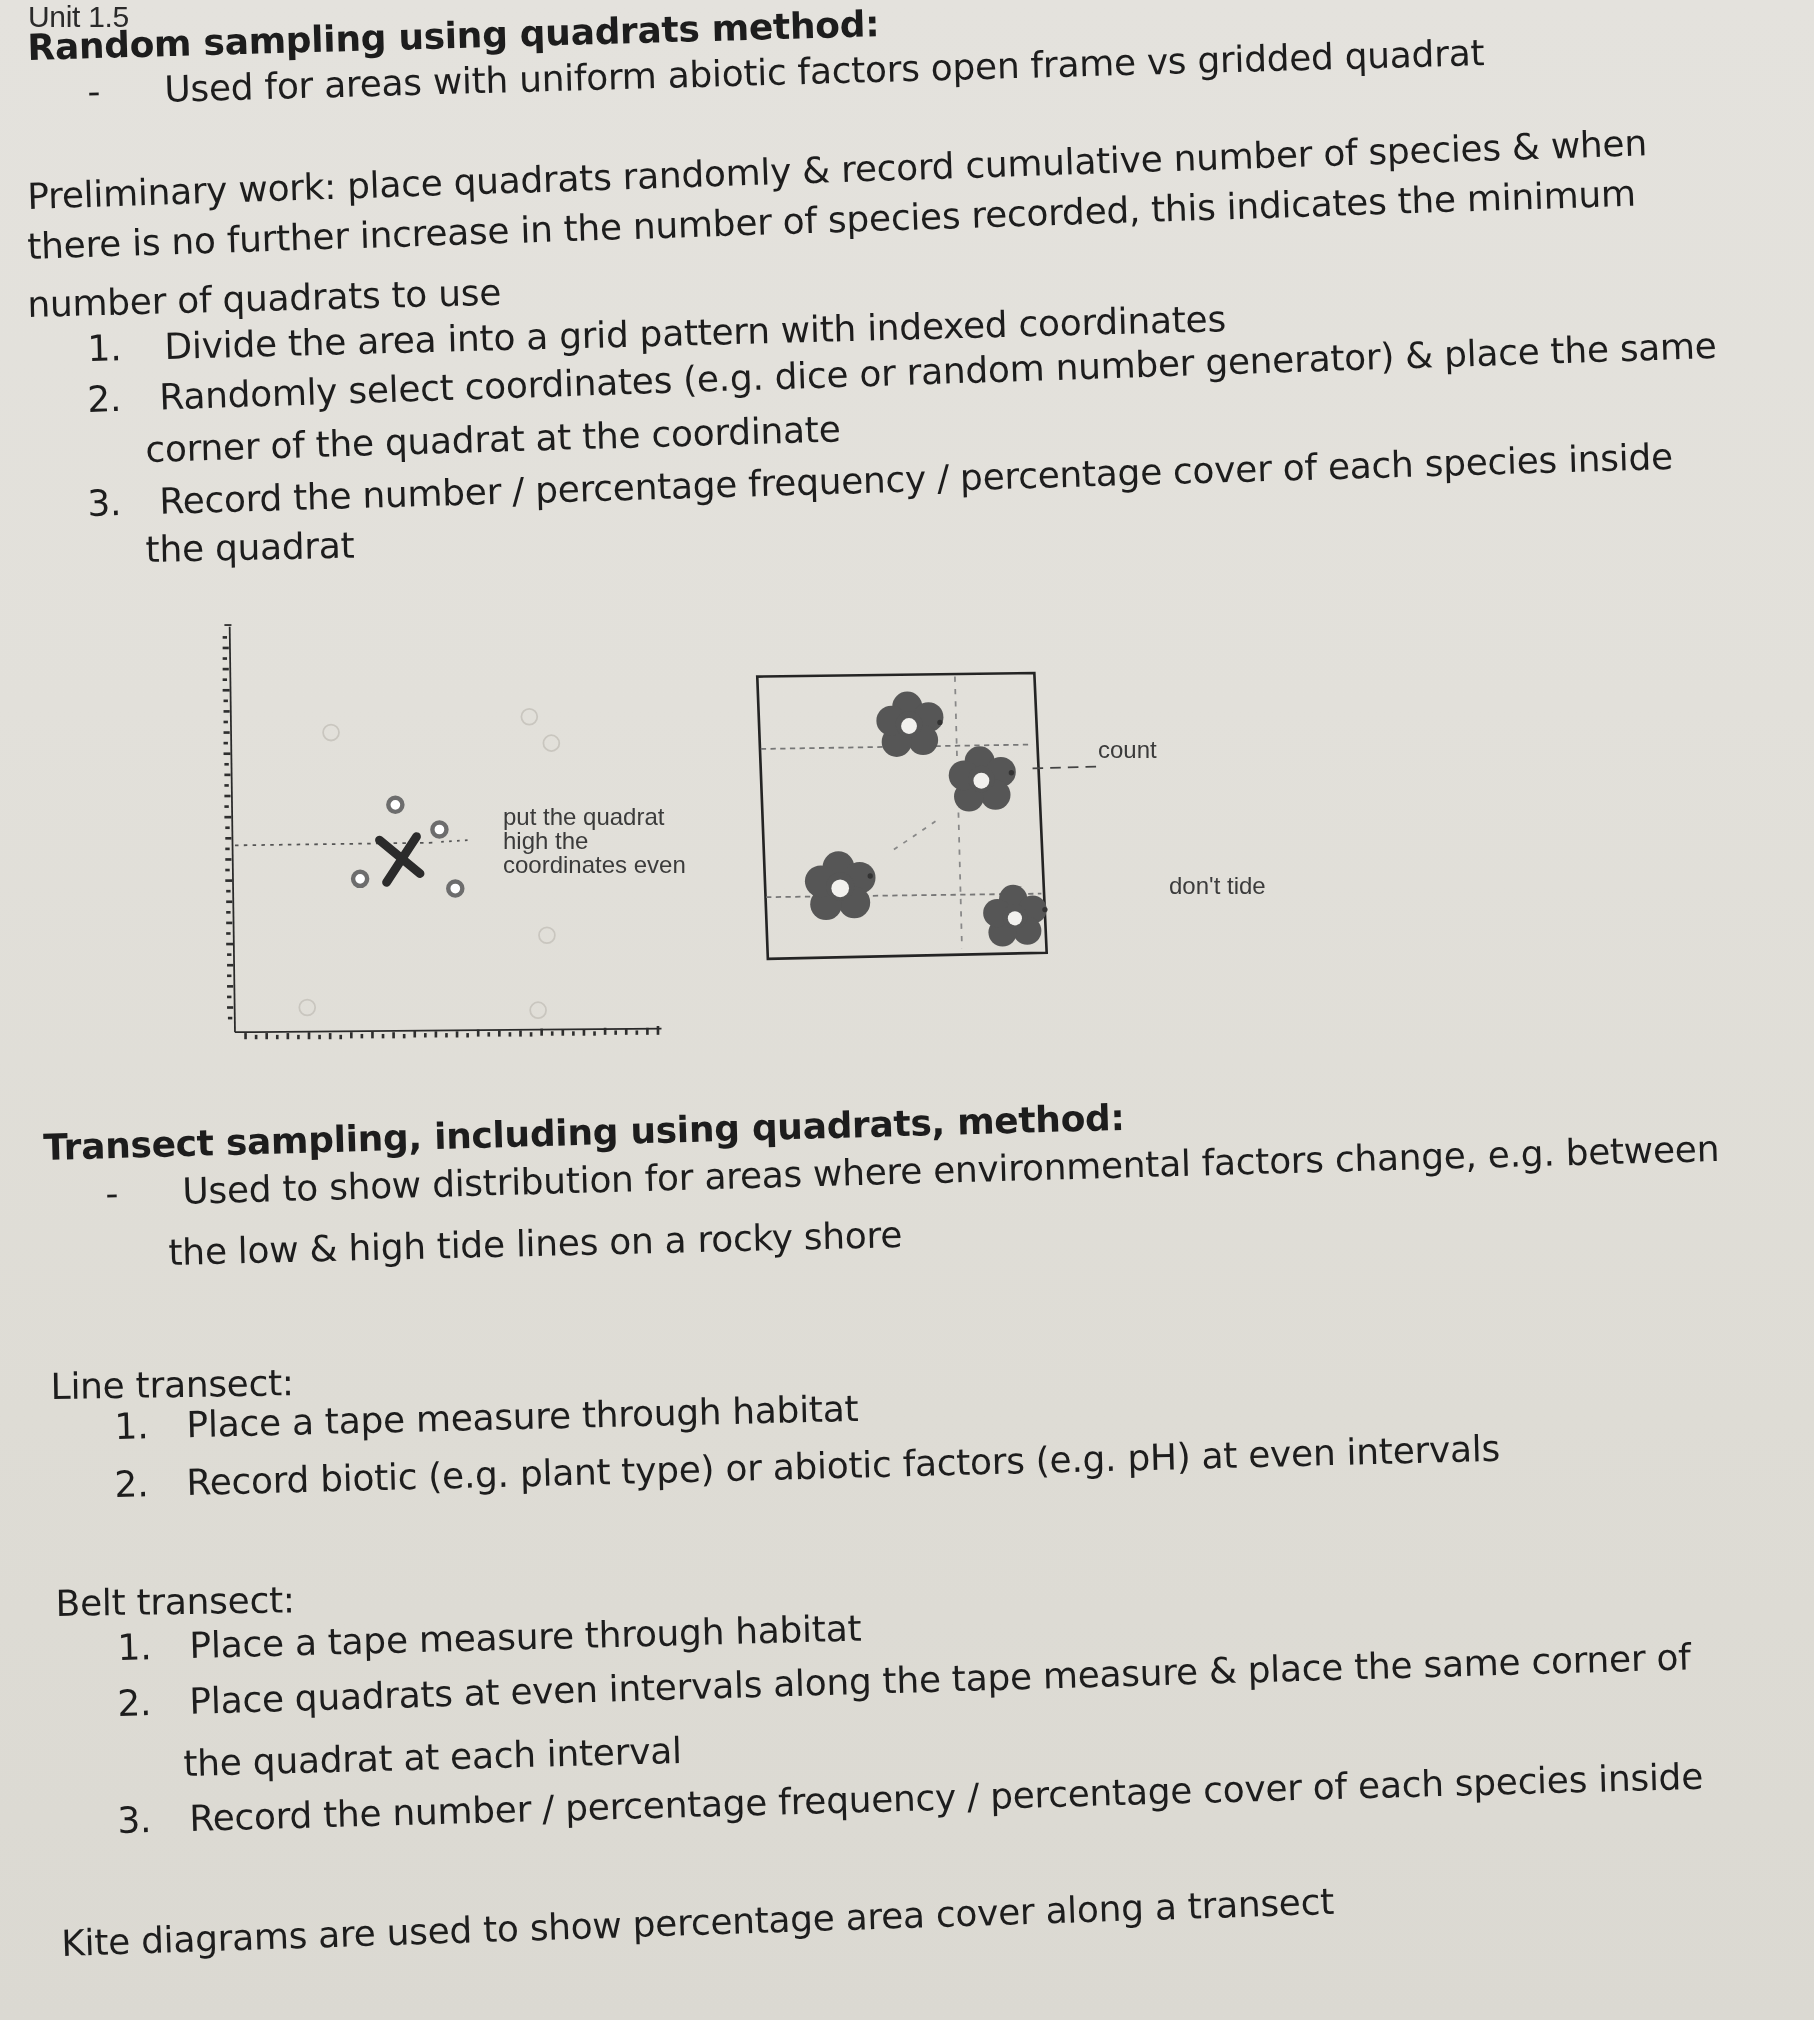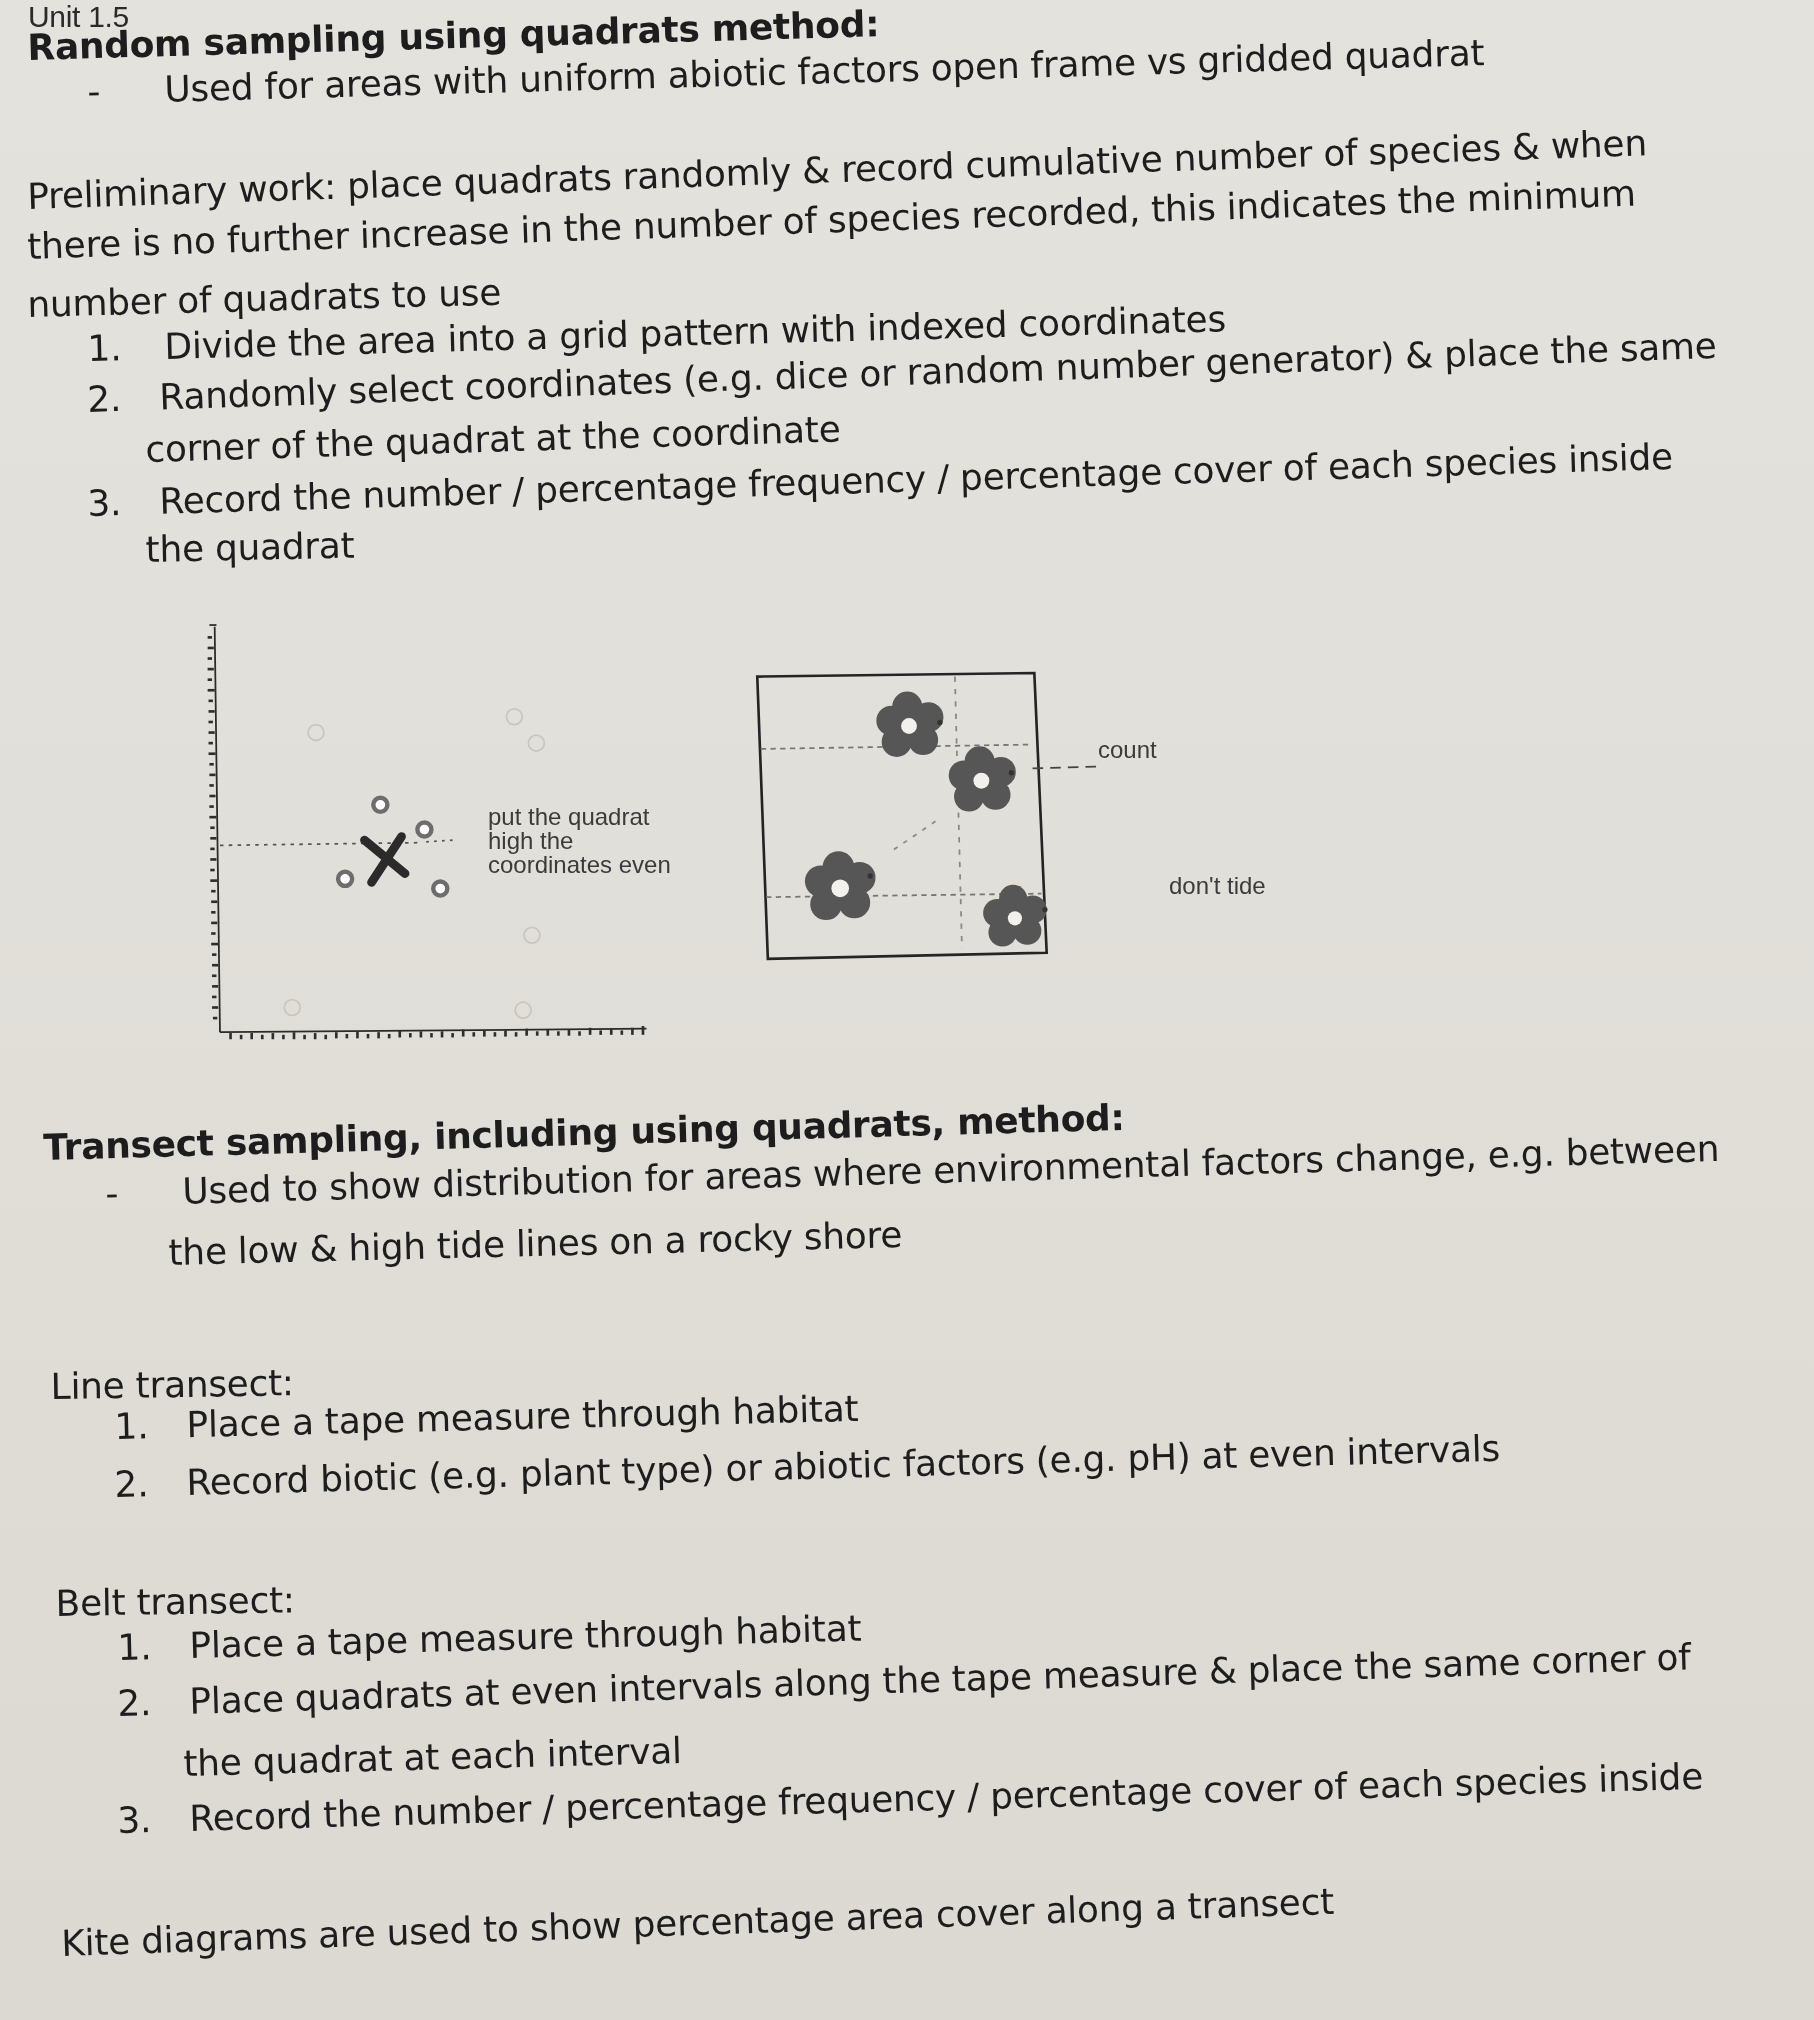--- a/index.html
+++ b/index.html
@@ -80,21 +80,21 @@
     <span>Randomly select coordinates (e.g. dice or random number generator) &amp; place the same</span>
   </div>
   <div class="line" style="left:146px; top:429px; transform: rotate(-1.7deg);">corner of the quadrat at the coordinate</div>
   <div class="line" style="left:88px; top:483px; transform: rotate(-1.7deg);">
     <span>3.</span>
     <span style="display:inline-block; width:16px;"></span>
     <span>Record the number / percentage frequency / percentage cover of each species inside</span>
   </div>
   <div class="line" style="left:146px; top:529px; transform: rotate(-1.2deg);">the quadrat</div>
 
-  <div class="diagram" style="left:188px; top:618px;">
+  <div class="diagram" style="left:203px; top:618px;">
     <svg width="494" height="423" viewBox="0 0 560 480">
 
       <line x1="30" y1="10" x2="36" y2="470" stroke="#2a2a2a" stroke-width="2"></line>
       <line x1="24" y1="8" x2="32" y2="8" stroke="#2a2a2a" stroke-width="2"></line>
       <g stroke="#2e2e2e" stroke-width="3">
         <line x1="22" y1="22" x2="27" y2="22"></line>
           <line x1="22" y1="34" x2="29" y2="34"></line>
         <line x1="22" y1="46" x2="27" y2="46"></line>
           <line x1="22" y1="58" x2="29" y2="58"></line>
         <line x1="22" y1="70" x2="27" y2="70"></line>

